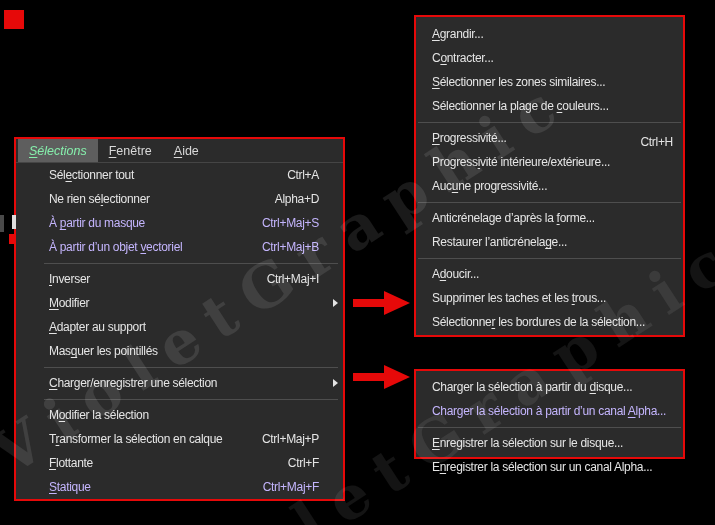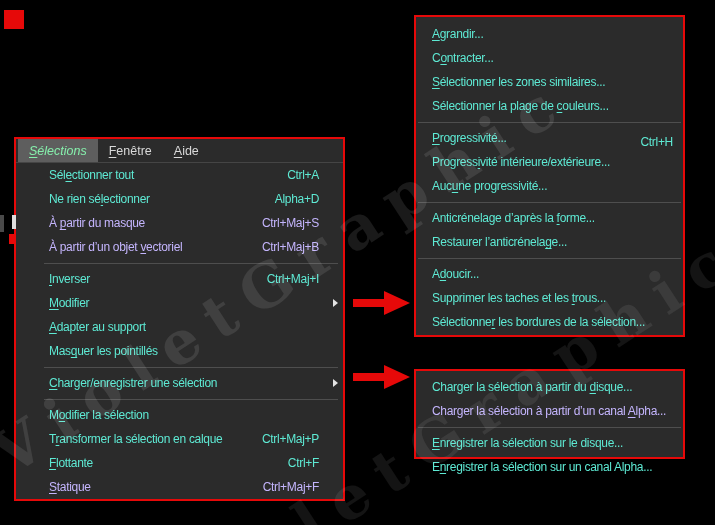--- a/index.html
+++ b/index.html
@@ -28,21 +28,21 @@
     border-bottom:1px solid #454545;
     font-size:12.5px;color:#d9d9d9;
   }
   .menubar-item{display:flex;align-items:center;padding:0 11px;cursor:default;}
   .menubar-item.active{background:#5e5e5e;color:#86efac;font-style:italic;}
 
   .row{
     display:flex;align-items:center;
     height:24px;line-height:24px;
     font-size:12px;letter-spacing:-0.3px;
-    color:#5eead4;cursor:default;
+    color:#e5e5e5;cursor:default;
     padding-left:33px;
   }
   .sub .row{padding-left:16px;}
   .row.disabled{color:#c4b5fd;}
   .label{white-space:nowrap;}
   u{text-decoration:underline;text-underline-offset:2px;}
   .shortcut{margin-left:auto;padding-right:24px;white-space:nowrap;}
   .sub .shortcut{padding-right:10px;margin-top:8px;}
   .subarrow{
     margin-left:auto;margin-right:5px;

